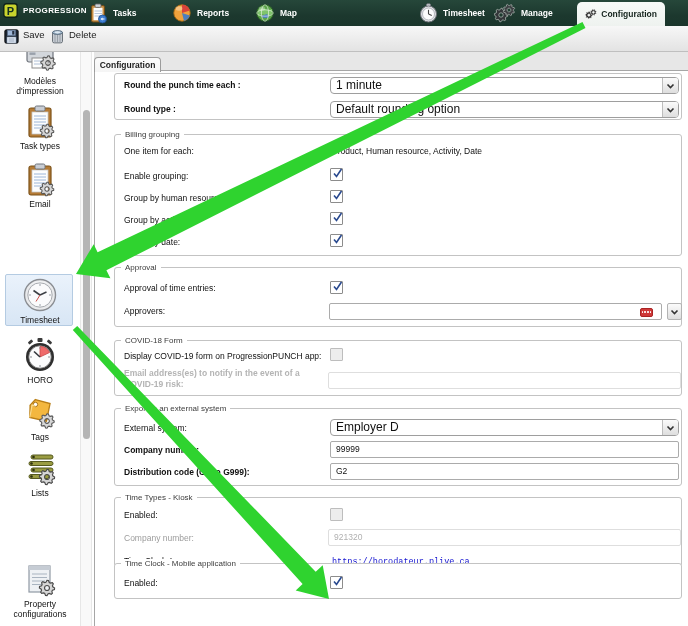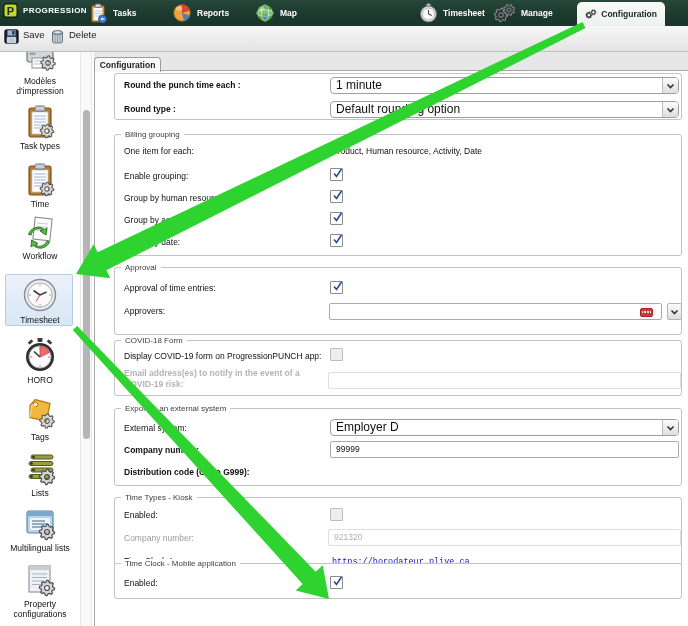--- a/index.html
+++ b/index.html
@@ -237,36 +237,23 @@
     <div class="sb-label" style="margin-top:4px">
         <div>Modèles</div>
         <div>d'impression</div>
       </div>
   </div>
 
   <div class="sb-item" style="top:111px">
     <svg width="34" height="34" viewBox="0 0 34 34">
         <use href="#clipboard34"></use>
       </svg>
-    <div class="sb-label">Time</div>
-  </div>
-
-  <div class="sb-item" style="top:163px">
-    <svg width="34" height="34" viewBox="0 0 34 34">
-      <rect x="11" y="3" width="17" height="22" fill="#fdfdfd" stroke="#8d8d8d" stroke-width="1.1" transform="rotate(6 19 14)"></rect>
-      <g stroke="#c3cede" stroke-width="1">
-          <line x1="14" y1="8" x2="25" y2="9"></line>
-          <line x1="14" y1="11.5" x2="25" y2="12.5"></line>
-          <line x1="13.5" y1="15" x2="24" y2="16"></line>
-        </g>
-      <path d="M8,20 a8,8 0 0 1 12,-5 l-3,1 6,4 1,-7 -2.5,1.5 a10,10 0 0 0 -16,5 Z" fill="#58b847" stroke="#2f7a24" stroke-width="1"></path>
-      <path d="M24,26 a8,8 0 0 1 -12,4 l3,-1.5 -6.5,-3.5 -0.5,7 2.5,-1.5 a10,10 0 0 0 16,-3.5 Z" fill="#58b847" stroke="#2f7a24" stroke-width="1"></path>
-    </svg>
-    <div class="sb-label">Workflow</div>
-  </div>
+    <div class="sb-label">Email</div>
+  </div>
+
 
   <div class="sb-selected"></div>
   <div class="sb-item" style="top:225px">
     <svg width="36" height="36" viewBox="0 0 36 36">
       <circle cx="18" cy="18" r="15.5" fill="#e9eaec" stroke="#8a8d92" stroke-width="1.4"></circle>
       <circle cx="18" cy="18" r="12.2" fill="#fbfbfc" stroke="#a7aaaf" stroke-width="1"></circle>
       <g stroke="#9aa0a8" stroke-width="1">
           <line x1="18" y1="6.8" x2="18" y2="9"></line>
           <line x1="18" y1="27" x2="18" y2="29.2"></line>
           <line x1="6.8" y1="18" x2="9" y2="18"></line>
@@ -321,34 +308,20 @@
   <div class="sb-item" style="top:344px">
     <svg width="34" height="34" viewBox="0 0 34 34">
       <path d="M14,3 L28,9 L22,26 L6,20 L8,8 Z" fill="#f3b73f" stroke="#b97e16" stroke-width="1.3" transform="rotate(-8 17 15)"></path>
       <circle cx="12.5" cy="8.5" r="2.2" fill="#fff" stroke="#a8741a" stroke-width="1"></circle>
       <path d="M6,20 l4,-12 3,1.5" fill="none" stroke="#f8d98c" stroke-width="1.2" transform="rotate(-8 17 15)"></path>
       <use href="#gear" transform="translate(24,25) scale(0.9)" fill="#d6d6d6" stroke="#555" stroke-width="1.2"></use>
     </svg>
     <div class="sb-label">Tags</div>
   </div>
 
-  <div class="sb-item" style="top:455px">
-    <svg width="34" height="34" viewBox="0 0 34 34">
-      <rect x="4" y="4" width="26" height="22" rx="2" fill="#b9d2ea" stroke="#5d86ae" stroke-width="1.2"></rect>
-      <rect x="4" y="4" width="26" height="5" rx="2" fill="#7ba7cc"></rect>
-      <rect x="7" y="11" width="20" height="12" fill="#eef4fa"></rect>
-      <g stroke="#51708e" stroke-width="1.1">
-          <line x1="9" y1="14" x2="22" y2="14"></line>
-          <line x1="9" y1="17" x2="25" y2="17"></line>
-          <line x1="9" y1="20" x2="20" y2="20"></line>
-        </g>
-      <use href="#gear" transform="translate(24,25) scale(0.95)" fill="#d6d6d6" stroke="#4a4a4a" stroke-width="1.2"></use>
-    </svg>
-    <div class="sb-label">Multilingual lists</div>
-  </div>
 
   <div class="sb-item" style="top:511px">
     <svg width="34" height="34" viewBox="0 0 34 34">
       <rect x="6" y="3" width="21" height="26" fill="#eef1f4" stroke="#9099a4" stroke-width="1.2"></rect>
       <rect x="6" y="3" width="21" height="4" fill="#c6ccd4"></rect>
       <g stroke="#a9b4c0" stroke-width="1">
           <line x1="9" y1="11" x2="24" y2="11"></line>
           <line x1="9" y1="14.5" x2="24" y2="14.5"></line>
           <line x1="9" y1="18" x2="22" y2="18"></line>
           <line x1="9" y1="21.5" x2="24" y2="21.5"></line>
@@ -417,21 +390,21 @@
         </svg>
       </div>
     <div class="row-label" style="top:102px">Group by date:</div>
     <div class="cb checked" style="top:99px">
         <svg width="11" height="10">
           <use href="#check"></use>
         </svg>
       </div>
   </div>
 
-  <div class="gbox" style="top:196px; height:68px">
+  <div class="gbox" style="top:196px; height:60px">
     <div class="legend">Approval</div>
     <div class="row-label" style="top:15px">Approval of time entries:</div>
     <div class="cb checked" style="top:13px">
         <svg width="11" height="10">
           <use href="#check"></use>
         </svg>
       </div>
     <div class="row-label" style="top:38px">Approvers:</div>
     <div class="combo">
       <span class="red-ico">
@@ -466,20 +439,21 @@
       <span>Employer D</span>
       <span class="btn">
           <svg width="9" height="6">
             <use href="#chev"></use>
           </svg>
         </span>
     </div>
     <div class="row-label b" style="top:36px">Company number:</div>
     <div class="inp" style="top:32px"><span>99999</span></div>
     <div class="row-label b" style="top:58px">Distribution code (G1 to G999):</div>
+    <div class="inp" style="top:54px"><span>G2</span></div>
   </div>
 
   <div class="gbox" style="top:426px; height:70px">
     <div class="legend">Time Types - Kiosk</div>
     <div class="row-label" style="top:12px">Enabled:</div>
     <div class="cb dis" style="top:10px"></div>
     <div class="row-label dis2" style="top:35px">Company number:</div>
     <div class="inp dis" style="top:31px; left:213px; width:353px"><span>921320</span></div>
     <div class="row-label" style="top:58px">Time Clock Access:</div>
     <div class="row-value" style="top:58px"><span class="link">https://horodateur.plive.ca</span></div>

